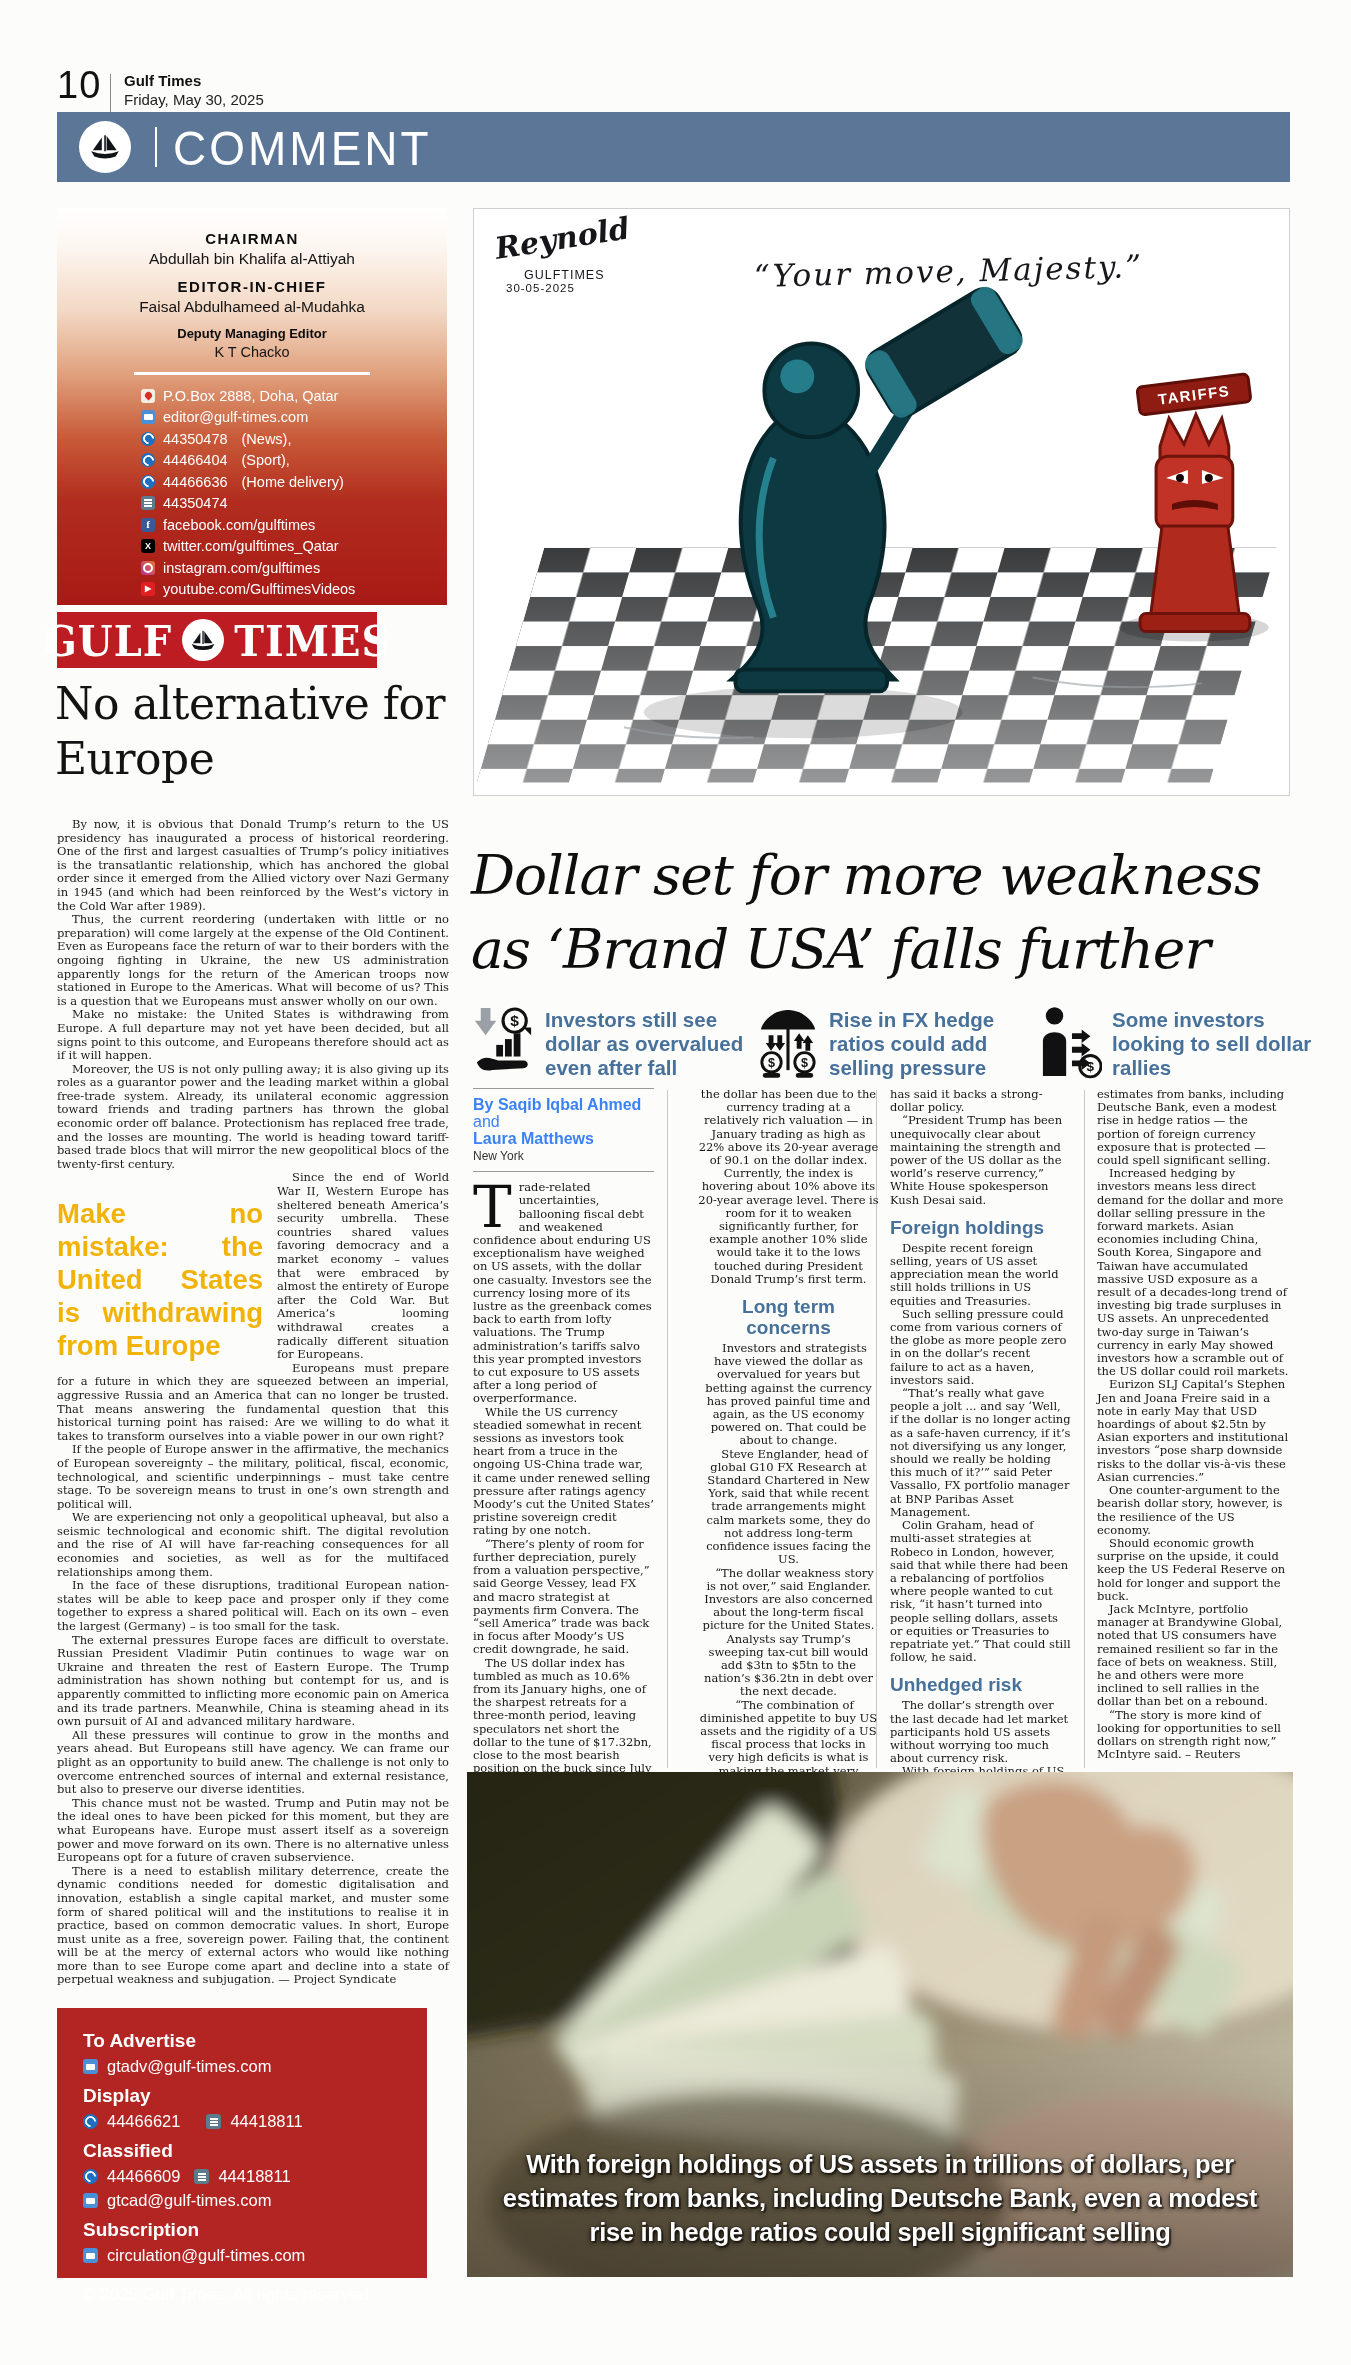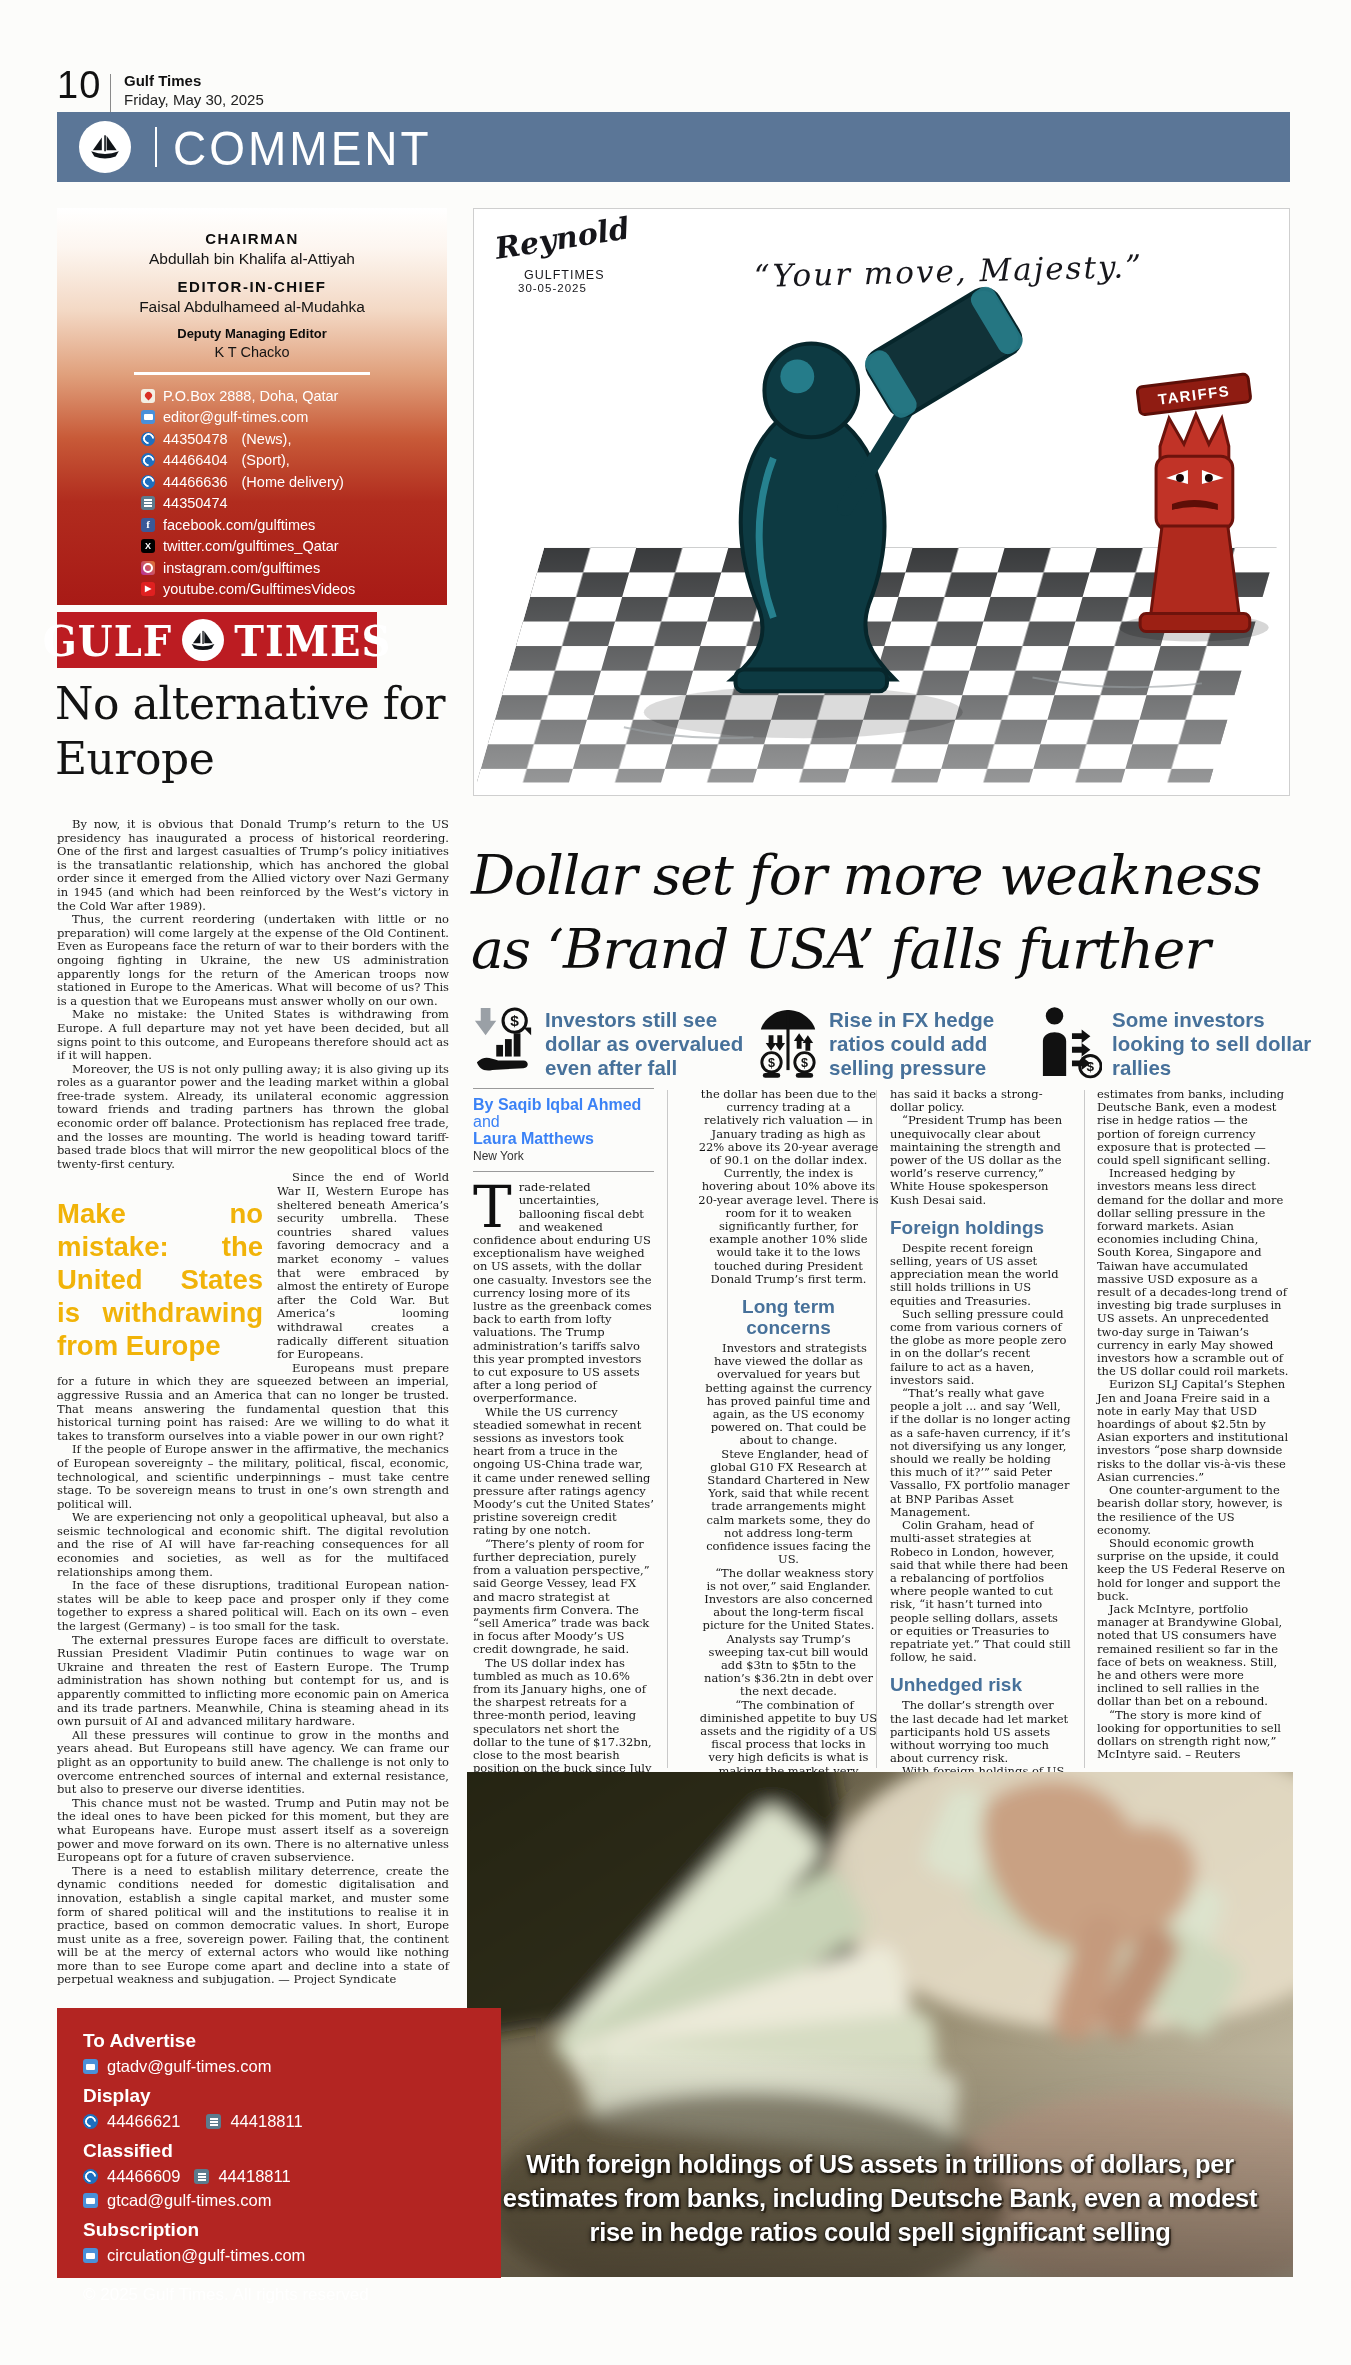--- a/index.html
+++ b/index.html
@@ -64,21 +64,21 @@
   .pullquote{float:left;width:206px;margin:26px 14px 8px 0;font-family:"Liberation Sans",sans-serif;
              font-weight:bold;font-size:27.5px;line-height:33px;color:#f1b308;text-indent:0;}
 
   
   #cartoon{left:473px;top:208px;width:817px;height:588px;background:#fff;border:1px solid #cfcfcf;box-sizing:border-box;}
   #cartoon svg{position:absolute;left:0;top:0;width:100%;height:100%;}
   #sig{left:24px;top:22px;color:#15151a;}
   #sig-name{font-family:"DejaVu Serif","Liberation Serif",serif;font-style:italic;font-weight:bold;
             font-size:30px;transform:rotate(-9deg);transform-origin:left bottom;}
   #sig-credit{font-size:12.5px;letter-spacing:1px;margin-top:2px;margin-left:26px;}
-  #sig-date{font-size:11.5px;letter-spacing:1px;margin-left:20px;}
+  #sig-date{font-size:11.5px;letter-spacing:1px;margin-left:8px;}
   #cartoon-caption{left:280px;top:44px;font-family:"DejaVu Serif","Liberation Serif",serif;font-style:italic;
                    font-size:31px;color:#17171c;letter-spacing:2px;transform:rotate(-1.5deg);}
 
   
   #us-headline{left:471px;top:838px;width:822px;font-family:"DejaVu Serif","Liberation Serif",serif;
                font-style:italic;font-size:55px;line-height:74px;color:#0e0e0e;letter-spacing:-1px;}
   .blurb{top:1005px;width:272px;display:flex;gap:10px;}
   .blurb svg{width:62px;height:74px;flex:none;}
   .blurb .bt{font-weight:bold;font-size:20.5px;line-height:24px;color:#47719a;padding-top:3px;}
   .colrule{top:1090px;width:1px;height:678px;background:#c9c9c9;}
@@ -97,21 +97,21 @@
 
   
   #photo{left:467px;top:1772px;width:826px;height:505px;overflow:hidden;}
   #photo svg{position:absolute;left:0;top:0;width:100%;height:100%;}
   #photo-caption{position:absolute;left:0;bottom:28px;width:100%;box-sizing:border-box;padding:0 34px;
                  text-align:center;font-weight:bold;font-size:25.5px;line-height:34px;color:#fff;
                  letter-spacing:-0.3px;
                  text-shadow:0 2px 5px rgba(10,8,4,0.9),0 0 2px rgba(0,0,0,0.8),2px 2px 0 rgba(30,20,10,0.55);}
 
   
-  #adbox{left:57px;top:2008px;width:444px;height:270px;background:#b32522;color:#fff;
+  #adbox{left:57px;top:2008px;width:370px;height:270px;background:#b32522;color:#fff;
          box-sizing:border-box;padding:22px 20px 0 26px;}
   .ad-h{font-size:19px;font-weight:bold;margin-top:9px;}
   .ad-row{display:flex;align-items:center;margin-top:5px;font-size:16.5px;}
   .ad-row .ci{width:15px;height:15px;margin-right:9px;}
   .ad-row .gap{width:26px;}
   #ad-copy{margin-top:20px;font-size:17px;}
 </style>
 </head>
 <body>
 

